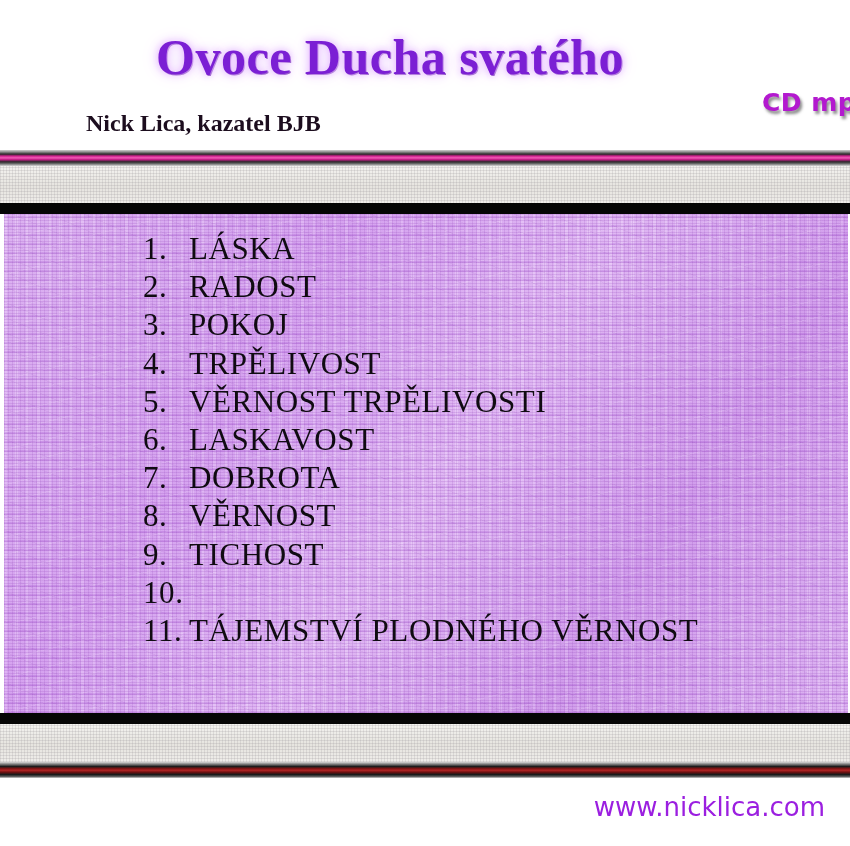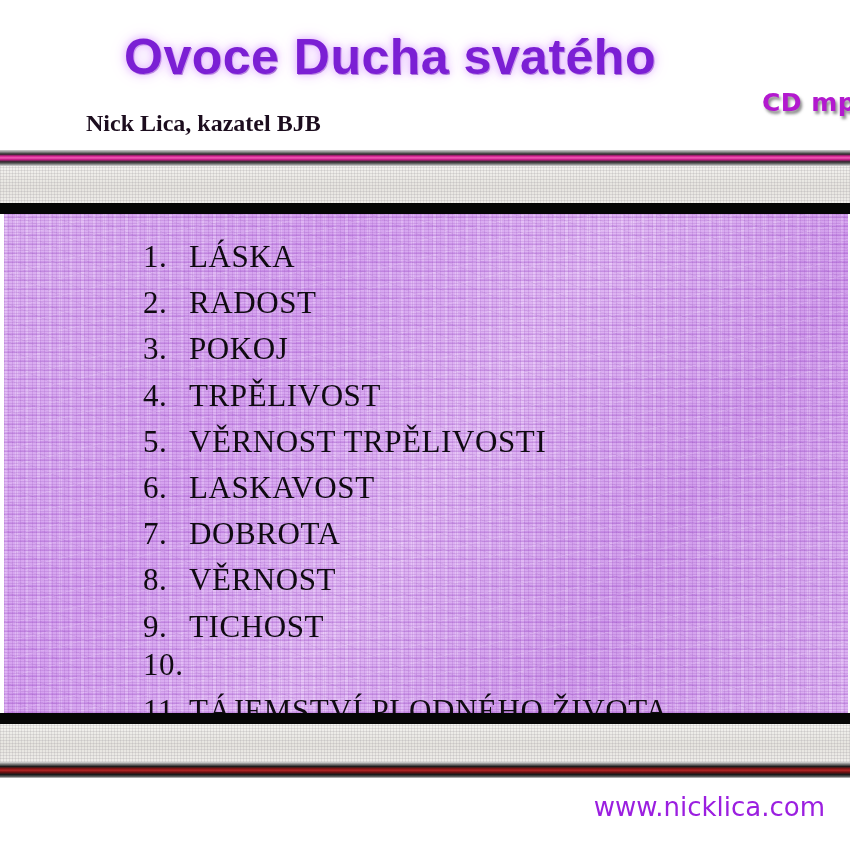--- a/index.html
+++ b/index.html
@@ -32,21 +32,21 @@
     height: 150px;
     background: #ffffff;
   }
 
   .title {
     position: absolute;
     left: 0;
     top: 28px;
     width: 780px;
     text-align: center;
-    font-family: Liberation Sans, sans-serif;
+    font-family: Liberation Serif, serif;
     font-weight: bold;
     font-size: 50px;
     letter-spacing: 0.5px;
     color: #7B1FD4;
     text-shadow:
        0 0 6px #e6b8ff,
        0 0 12px #edd0ff,
        0 0 20px #f3e2ff,
        1px 1px 0px #5d12a8;
     white-space: nowrap;
@@ -215,21 +215,20 @@
     white-space: nowrap;
     display: flex;
     align-items: baseline;
   }
   .track .num {
     min-width: 46px;
     display: inline-block;
   }
   .track .name {
     display: inline-block;
-    margin-top: 8px;
   }
 
   
   .heart-wrap {
     position: absolute;
     left: 601px;
     top: 38px;
     width: 212px;
     height: 196px;
     z-index: 4;
@@ -328,21 +327,21 @@
       </li>
       <li class="track">
         <span class="num">9.</span>
         <span class="name">TICHOST</span>
       </li>
       <li class="track">
         <span class="num">10.</span>
       </li>
       <li class="track">
         <span class="num">11.</span>
-        <span class="name">TÁJEMSTVÍ PLODNÉHO ŽIVOTA</span>
+        <span class="name">TÁJEMSTVÍ PLODNÉHO VĚRNOST</span>
       </li>
     </ol>
 
   </div>
 
   <div class="black-band bottom"></div>
   <div class="linen-band bottom"></div>
   <div class="stripe-band bottom"></div>
 
   <div class="footer">

